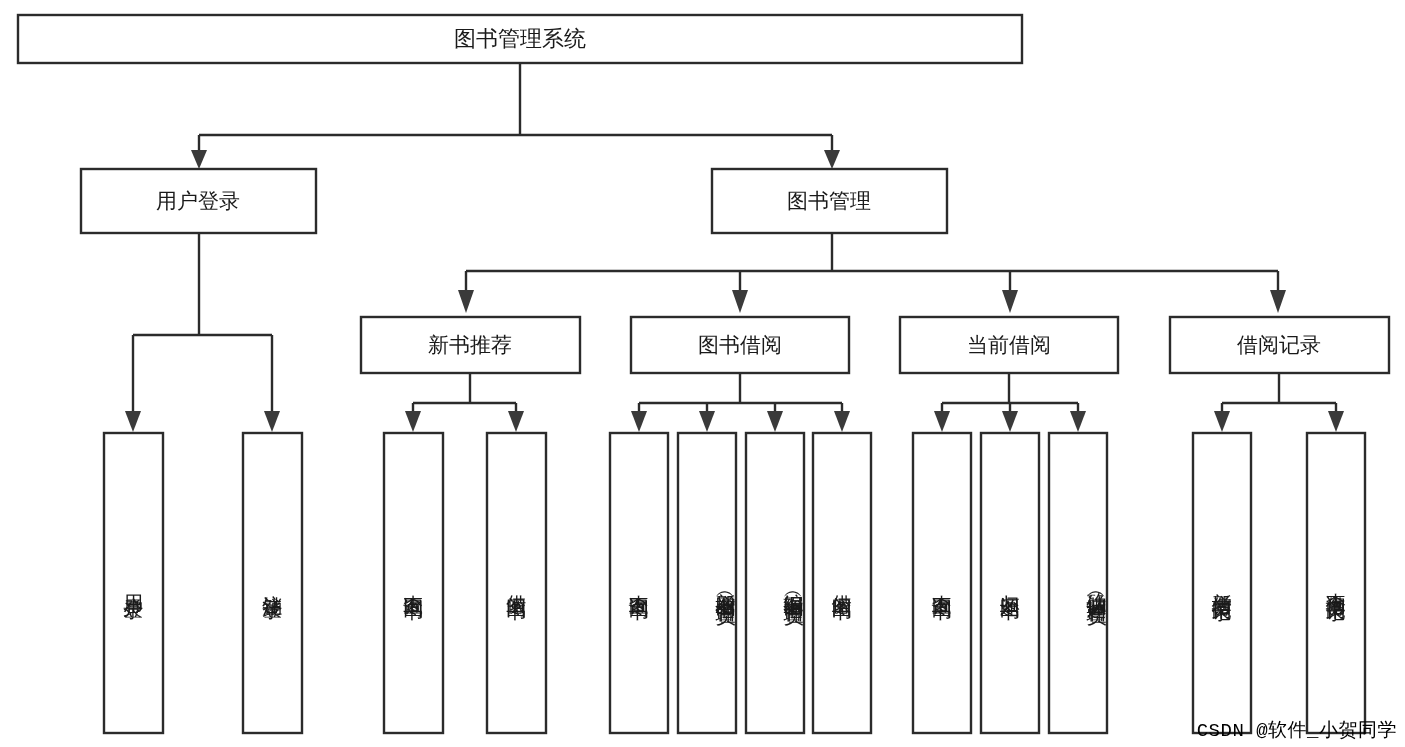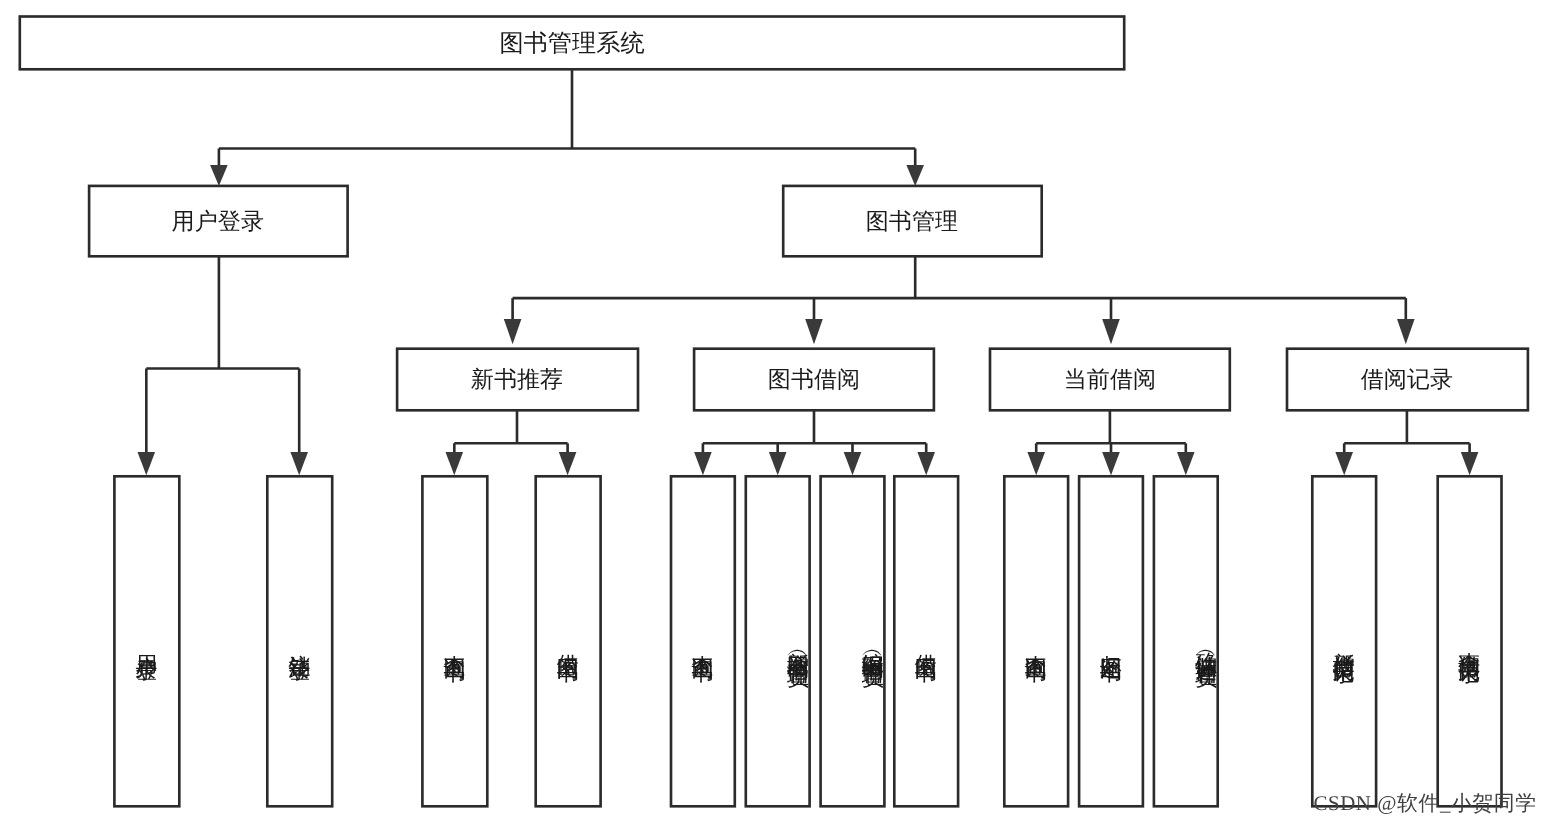--- a/index.html
+++ b/index.html
@@ -66,23 +66,23 @@
     text-align: center;
     display: flex;
     align-items: center;
     justify-content: center;
     pointer-events: none;
   }
   .watermark {
     position: absolute;
     right: 8px;
     bottom: 4px;
-    font-family: Liberation Serif, serif;
+    font-family: Liberation Mono, monospace;
     font-size: 19px;
-    color: #404040;
+    color: #000000;
     letter-spacing: 0.5px;
     white-space: nowrap;
   }
 </style>
 </head>
 <body>
 
 <div id="diagram-root">
 
   <svg class="flow" viewBox="0 0 1405 747" xmlns="http://www.w3.org/2000/svg">

